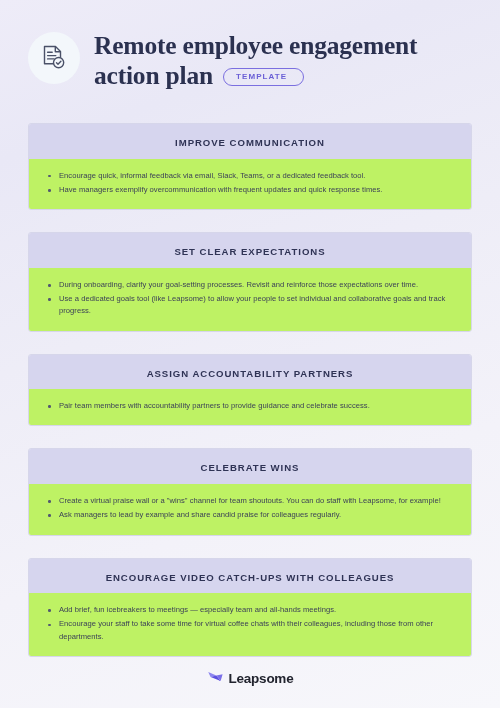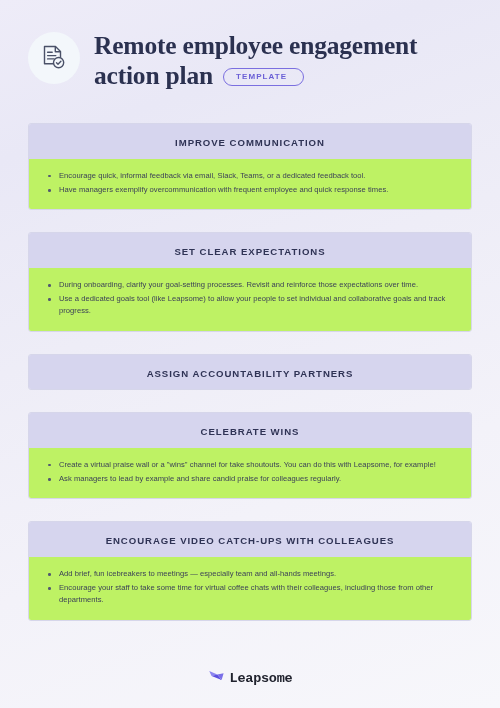--- a/index.html
+++ b/index.html
@@ -137,21 +137,20 @@
   
   .footer {
     position: absolute;
     left: 0;
     right: 0;
     bottom: 20px;
     display: flex;
     align-items: center;
     justify-content: center;
     gap: 5px;
-    font-family: Liberation Mono, monospace;
   }
   .footer-logo-mark { display: block; }
   .footer-logo-text {
     font-size: 13.5px;
     font-weight: bold;
     color: #21232e;
     letter-spacing: -0.25px;
     line-height: 1;
     position: relative;
     top: 0.5px;
@@ -181,44 +180,49 @@
     </div>
   </div>
 
   <div class="cards">
 
     <div class="card">
       <div class="card-header">IMPROVE COMMUNICATION</div>
       <div class="card-body">
         <ul class="bullets">
           <li>Encourage quick, informal feedback via email, Slack, Teams, or a dedicated feedback tool.</li>
-          <li>Have managers exemplify overcommunication with frequent employee and quick response times.</li>
+          <li>Have managers exemplify overcommunication with frequent updates and quick response times.</li>
         </ul>
       </div>
     </div>
 
     <div class="card">
       <div class="card-header">SET CLEAR EXPECTATIONS</div>
       <div class="card-body">
         <ul class="bullets">
           <li>During onboarding, clarify your goal-setting processes. Revisit and reinforce those expectations over time.</li>
           <li>Use a dedicated goals tool (like Leapsome) to allow your people to set individual and collaborative goals and track progress.</li>
         </ul>
       </div>
     </div>
 
     <div class="card">
       <div class="card-header">ASSIGN ACCOUNTABILITY PARTNERS</div>
+      <div class="card-body">
+        <ul class="bullets">
+          <li>Pair team members with accountability partners to provide guidance and celebrate success.</li>
+        </ul>
+      </div>
     </div>
 
     <div class="card">
       <div class="card-header">CELEBRATE WINS</div>
       <div class="card-body">
         <ul class="bullets">
-          <li>Create a virtual praise wall or a "wins" channel for take shoutouts. You can do this with Leapsome, for example!</li>
+          <li>Create a virtual praise wall or a "wins" channel for team shoutouts. You can do staff with Leapsome, for example!</li>
           <li>Ask managers to lead by example and share candid praise for colleagues regularly.</li>
         </ul>
       </div>
     </div>
 
     <div class="card">
       <div class="card-header">ENCOURAGE VIDEO CATCH-UPS WITH COLLEAGUES</div>
       <div class="card-body">
         <ul class="bullets">
           <li>Add brief, fun icebreakers to meetings — especially team and all-hands meetings.</li>

